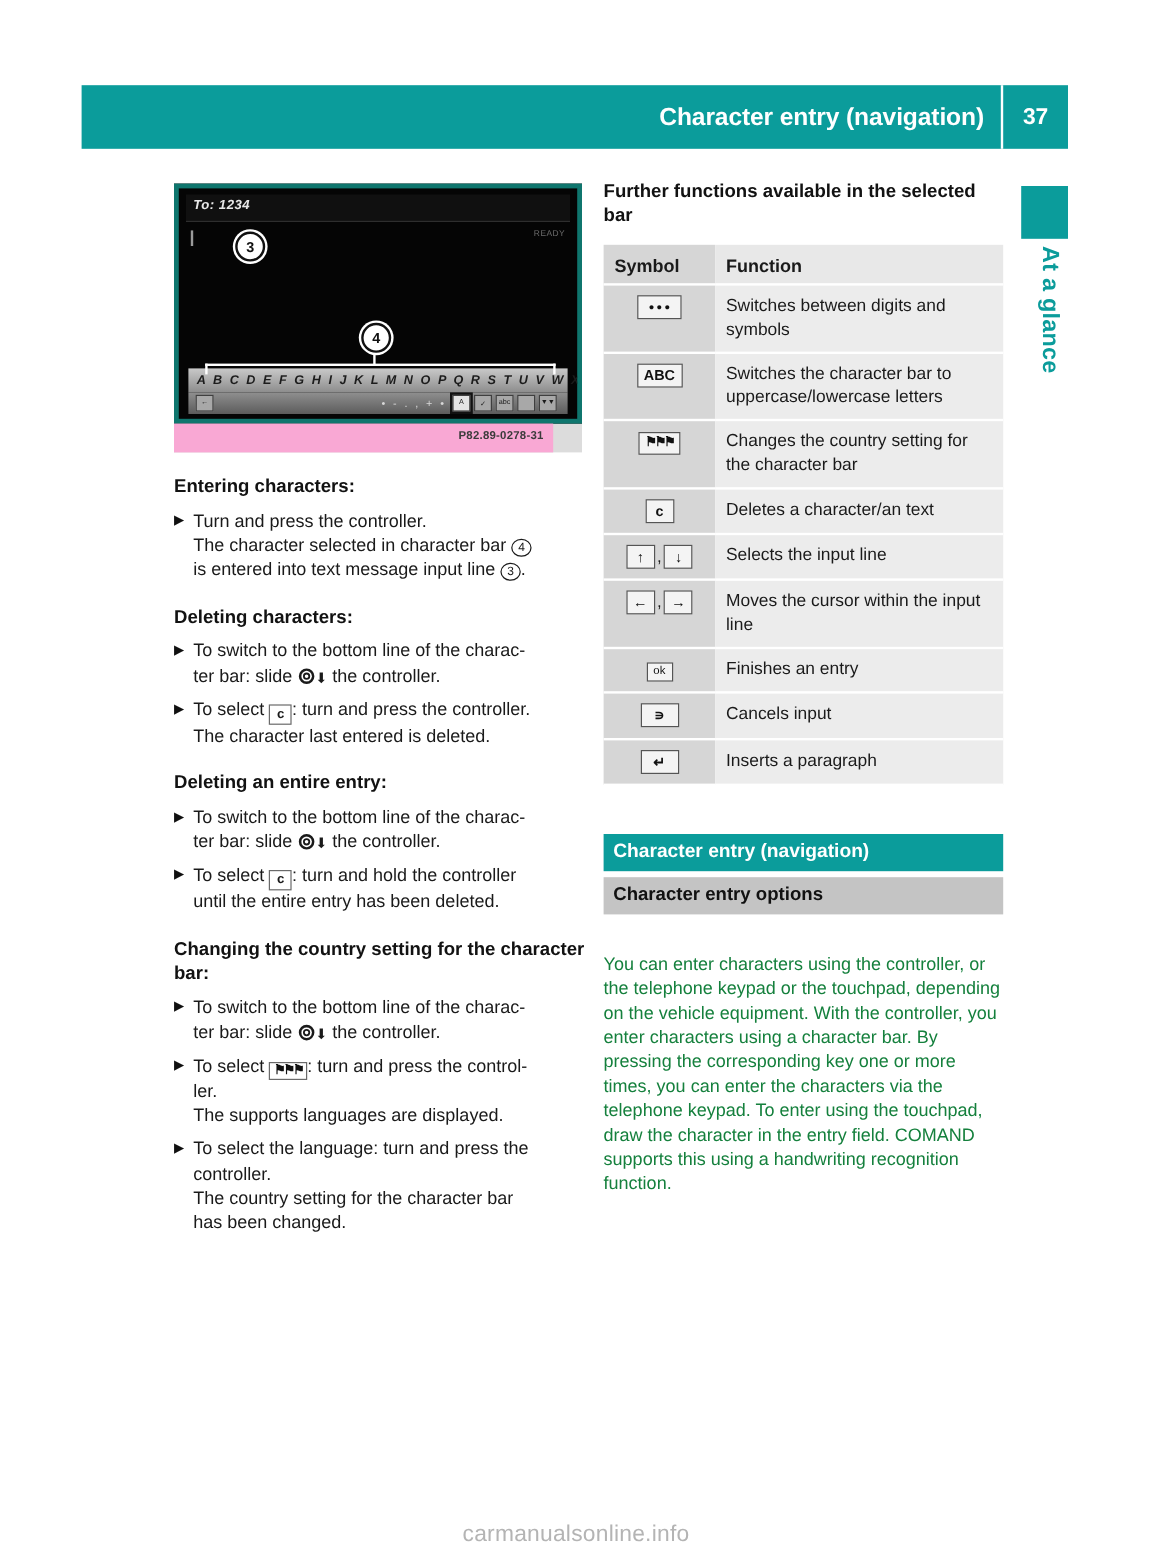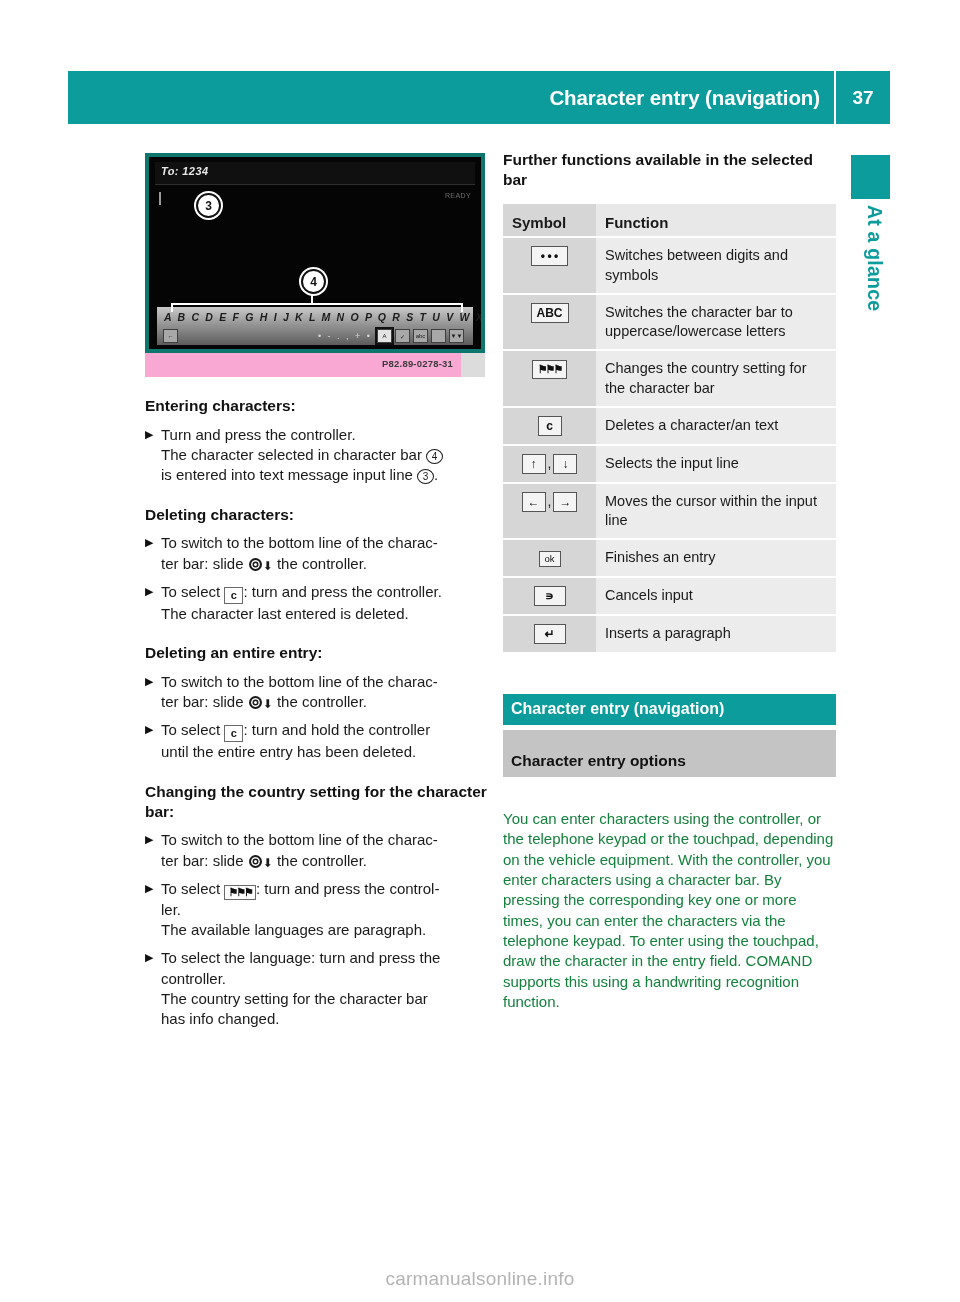--- a/index.html
+++ b/index.html
@@ -372,21 +372,21 @@
     padding: 6px 8px 7px 8px;
     width: 333px;
     box-sizing: border-box;
   }
   #gray-heading {
     margin-top: 5px;
     background: #c4c4c4;
     color: #111111;
     font-size: 15.5px;
     font-weight: bold;
-    padding: 22px 8px 7px 8px;
+    padding: 6px 8px 7px 8px;
     width: 333px;
     box-sizing: border-box;
   }
   #options-paragraph {
     margin-top: 32px;
     font-size: 15px;
     line-height: 1.36;
     width: 333px;
     color: #15803d;
   }
@@ -518,31 +518,31 @@
   </div>
 
   <div class="step">
     <span class="step-marker">▶</span>
     <span class="step-text">
       <span>To select</span>
       <span class="sym sym-flag">
           <span class="flag-glyph">⚑⚑⚑</span>
         </span><span>: turn and press the control-</span><br>
       <span>ler.</span><br>
-      <span>The available languages are paragraph.</span>
+      <span>The supports languages are displayed.</span>
     </span>
   </div>
 
   <div class="step">
     <span class="step-marker">▶</span>
     <span class="step-text">
       <span>To select the language: turn and press the</span><br>
       <span>controller.</span><br>
       <span>The country setting for the character bar</span><br>
-      <span>has info changed.</span>
+      <span>has been changed.</span>
     </span>
   </div>
 </div>
 
 <div id="right-column">
 
   <h3 class="rh">Further functions available in the selected bar</h3>
 
   <table class="symtable">
     <thead>

